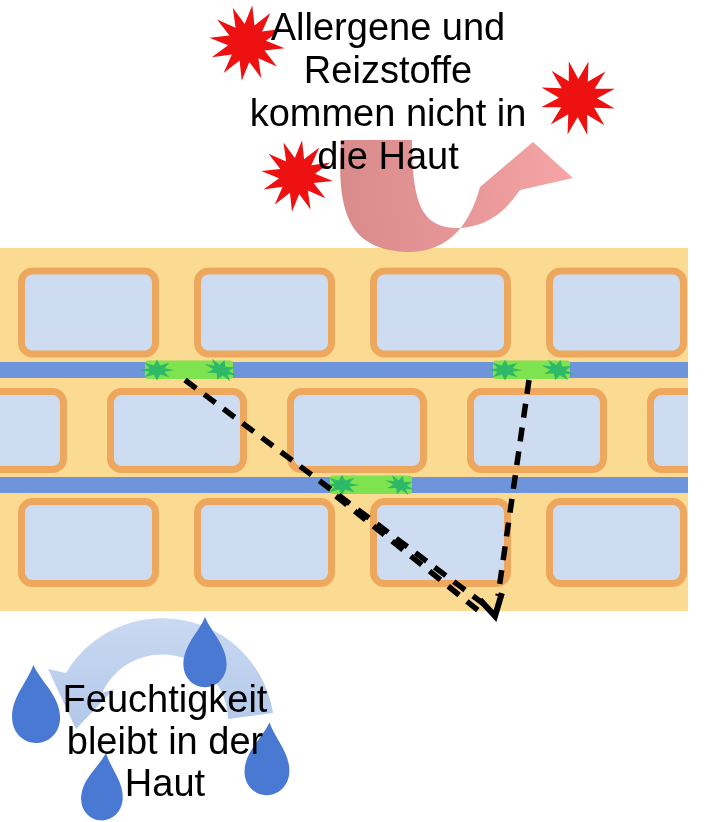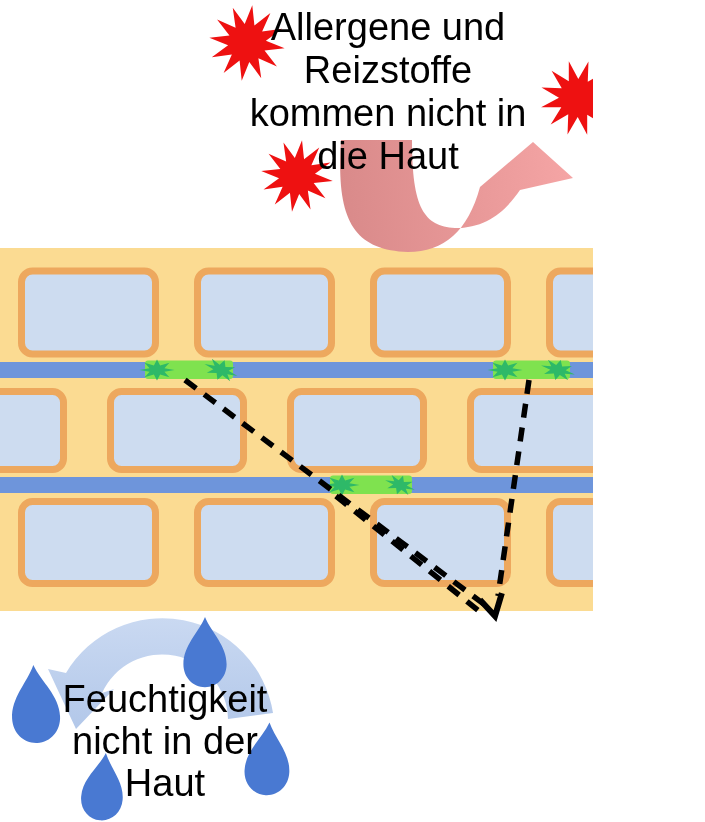--- a/index.html
+++ b/index.html
@@ -1,17 +1,17 @@
 <!DOCTYPE html>
 <html style="--c-skin-tan: #FBDB92; --c-cell-fill: #CDDCF0; --c-cell-border: #EDA85E; --c-lipid-blue: #6E95DB; --c-ceramide-green: #7FE24F; --c-ceramide-dark-green: #2EB968; --c-allergen-red: #EE1111; --c-deflect-pink-dark: #D98A8A; --c-deflect-pink-light: #F5A5A5; --c-retain-blue-light: #CBDAF2; --c-retain-blue-dark: #AFC5E8; --c-droplet-blue: #4979D2; --c-text: #000000;"><head>
 <meta charset="utf-8">
 <style>
   html,body{margin:0;padding:0;background:#fff;}
   .stage{
-    position:relative;width:593px;height:822px;background:#fff;overflow:hidden;
+    position:relative;width:688px;height:822px;background:#fff;overflow:hidden;
     font-family:"Liberation Sans", sans-serif;
   }
   .stage svg{position:absolute;left:0;top:0;}
   .label{
     position:absolute;color:var(--c-text,#000);text-align:center;
     white-space:pre-line;line-height:43px;font-size:38px;z-index:5;
   }
   .label.top{left:223px;top:6px;width:330px;}
   .label.moisture{left:15px;top:678px;width:300px;line-height:42px;}
   .label.ceramide{left:295px;top:634px;width:400px;line-height:42px;font-size:36px;}
@@ -109,16 +109,16 @@
     <use href="#dropshape" class="drop" transform="translate(102,797) rotate(5) scale(1.3)"></use>
     <use href="#dropshape" class="drop" transform="translate(267,770) rotate(3) scale(1.4)"></use>
   </svg>
 
   <div class="label top">Allergene und
 Reizstoffe
 kommen nicht in
 die Haut</div>
 
   <div class="label moisture">Feuchtigkeit
-nicht in der
+bleibt in der
 Haut</div>
 
 </div>
 
 </body></html>

